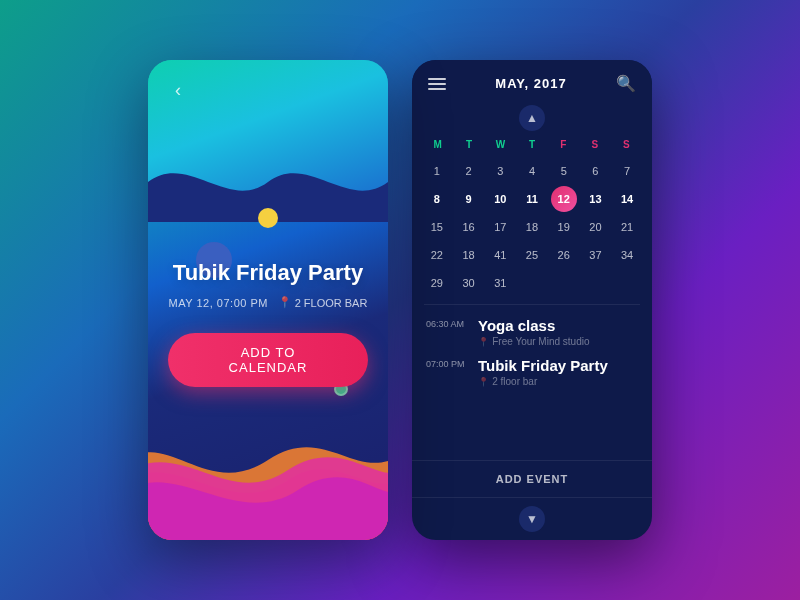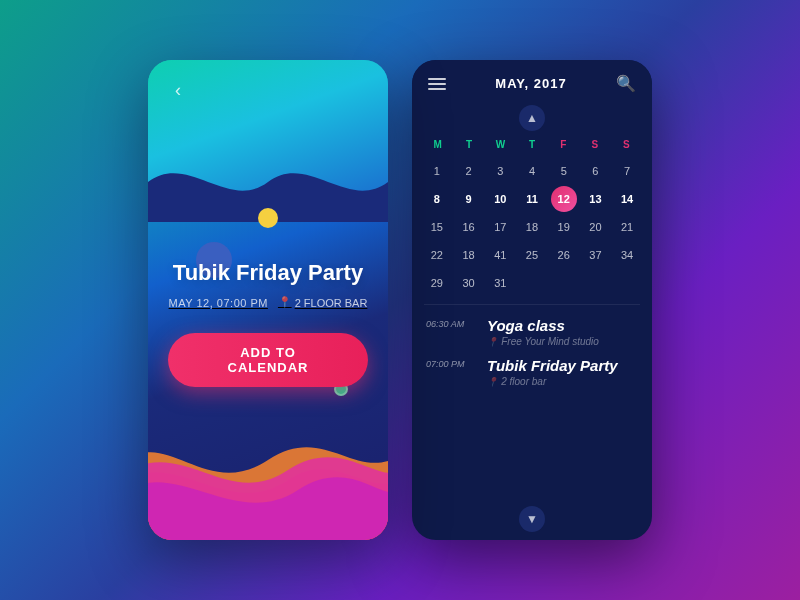--- a/index.html
+++ b/index.html
@@ -114,21 +114,20 @@
       line-height: 1.2;
       margin-bottom: 10px;
       text-shadow: 0 2px 8px rgba(0,0,0,0.2);
     }
 
     .event-meta {
       display: flex;
       align-items: center;
       gap: 10px;
       margin-bottom: 24px;
-      text-decoration: underline;
     }
 
     .event-date {
       color: rgba(255,255,255,0.75);
       font-size: 11px;
       font-weight: 500;
       letter-spacing: 0.5px;
     }
 
     .event-location {
@@ -140,21 +139,21 @@
       gap: 3px;
     }
 
     .add-cal-btn {
       background: linear-gradient(90deg, #f0306a, #e8205a);
       color: #fff;
       border: none;
       border-radius: 30px;
       padding: 12px 36px;
       font-size: 13px;
-      font-weight: 700;
+      font-weight: 400;
       letter-spacing: 1px;
       cursor: pointer;
       box-shadow: 0 6px 20px rgba(240,48,106,0.5);
       text-transform: uppercase;
     }
 
     
     .wave-bottom-container {
       position: absolute;
       bottom: 0;
@@ -309,23 +308,22 @@
     }
 
     .cal-events {
       padding: 4px 14px;
       flex: 1;
     }
 
     .cal-event-item {
       display: flex;
       align-items: flex-start;
-      gap: 19px;
+      gap: 10px;
       margin-bottom: 10px;
-      font-style: italic;
     }
 
     .cal-event-time {
       color: rgba(255,255,255,0.5);
       font-size: 9px;
       min-width: 42px;
       padding-top: 2px;
       font-weight: 500;
     }
 
@@ -483,17 +481,18 @@
         <div class="cal-event-details">
           <div class="cal-event-name">Tubik Friday Party</div>
           <div class="cal-event-place">
             <span style="font-size:9px">📍</span>
             <span>2 floor bar</span>
           </div>
         </div>
       </div>
     </div>
 
+  <div class="add-event-btn">ADD EVENT</div>
 
   <div class="cal-nav-down">
     <button class="nav-btn">▼</button>
   </div>
 </div>
 
 </body></html>

